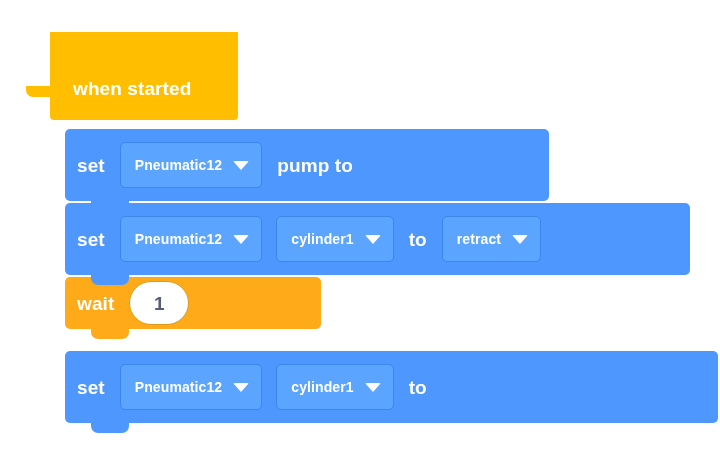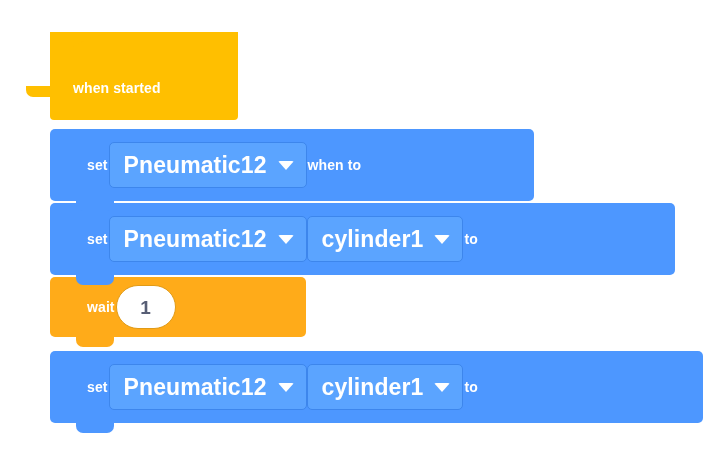--- a/index.html
+++ b/index.html
@@ -30,21 +30,21 @@
     color: #ffffff;
     font-weight: bold;
     font-size: 19px;
     letter-spacing: 0.1px;
     white-space: nowrap;
   }
 
   .block .lbl {
     color: #ffffff;
     font-weight: bold;
-    font-size: 14px;
+    font-size: 19px;
     line-height: 1;
     padding: 0 1px;
   }
 
   
   .hat-block {
     left: 50px;
     top: 32px;
     width: 188px;
     height: 88px;
@@ -75,22 +75,24 @@
     width: 38px;
     height: 11px;
     background: #ffbf00;
     border-radius: 0 0 7px 7px;
     z-index: 5;
   }
 
   
   .stack {
     border-radius: 5px;
-    padding-left: 36px;
+    padding-left: 11px;
     padding-right: 14px;
+    gap: 14px;
+    margin-left: 15px;
   }
   .stack.blue { background: #4d97ff; }
   .stack.orange { background: #ffab19; }
 
   
   .nub {
     position: absolute;
     left: 26px;
     bottom: -10px;
     width: 38px;
@@ -108,21 +110,21 @@
     background: #5ba4ff;
     border: 1.5px solid #3d86ec;
     border-radius: 5px;
     padding: 7px 12px 7px 14px;
     height: 46px;
     box-sizing: border-box;
   }
   .dropdown .dd-text {
     color: #ffffff;
     font-weight: bold;
-    font-size: 23px;
+    font-size: 14px;
     line-height: 1;
   }
   .caret {
     width: 0;
     height: 0;
     border-left: 8px solid transparent;
     border-right: 8px solid transparent;
     border-top: 9px solid #ffffff;
     border-radius: 2px;
     flex: 0 0 auto;
@@ -160,21 +162,21 @@
     left: 50px;
     top: 203px;
     width: 625px;
     height: 72px;
     z-index: 3;
   }
   #block-wait {
     left: 50px;
     top: 277px;
     width: 256px;
-    height: 60px;
+    height: 52px;
     z-index: 2;
   }
   #block-set-extend {
     left: 50px;
     top: 351px;
     width: 653px;
     height: 72px;
     z-index: 1;
   }
 </style>
@@ -190,41 +192,45 @@
   <div class="hat-notch"></div>
 
   <div class="block stack blue" id="block-set-pump">
     <span class="lbl">set</span>
 
     <span class="dropdown">
       <span class="dd-text">Pneumatic12</span>
       <span class="caret"></span>
     </span>
 
-    <span class="lbl">when to</span>
+    <span class="lbl">pump to</span>
 
 
     <span class="nub blue"></span>
   </div>
 
   <div class="block stack blue" id="block-set-retract">
     <span class="lbl">set</span>
 
     <span class="dropdown">
       <span class="dd-text">Pneumatic12</span>
       <span class="caret"></span>
     </span>
 
     <span class="dropdown">
       <span class="dd-text">cylinder1</span>
       <span class="caret"></span>
     </span>
 
     <span class="lbl">to</span>
 
+    <span class="dropdown">
+      <span class="dd-text">retract</span>
+      <span class="caret"></span>
+    </span>
 
     <span class="nub blue"></span>
   </div>
 
   <div class="block stack orange" id="block-wait">
     <span class="lbl">wait</span>
 
     <span class="num-input">
       <span class="num-text">1</span>
     </span>

